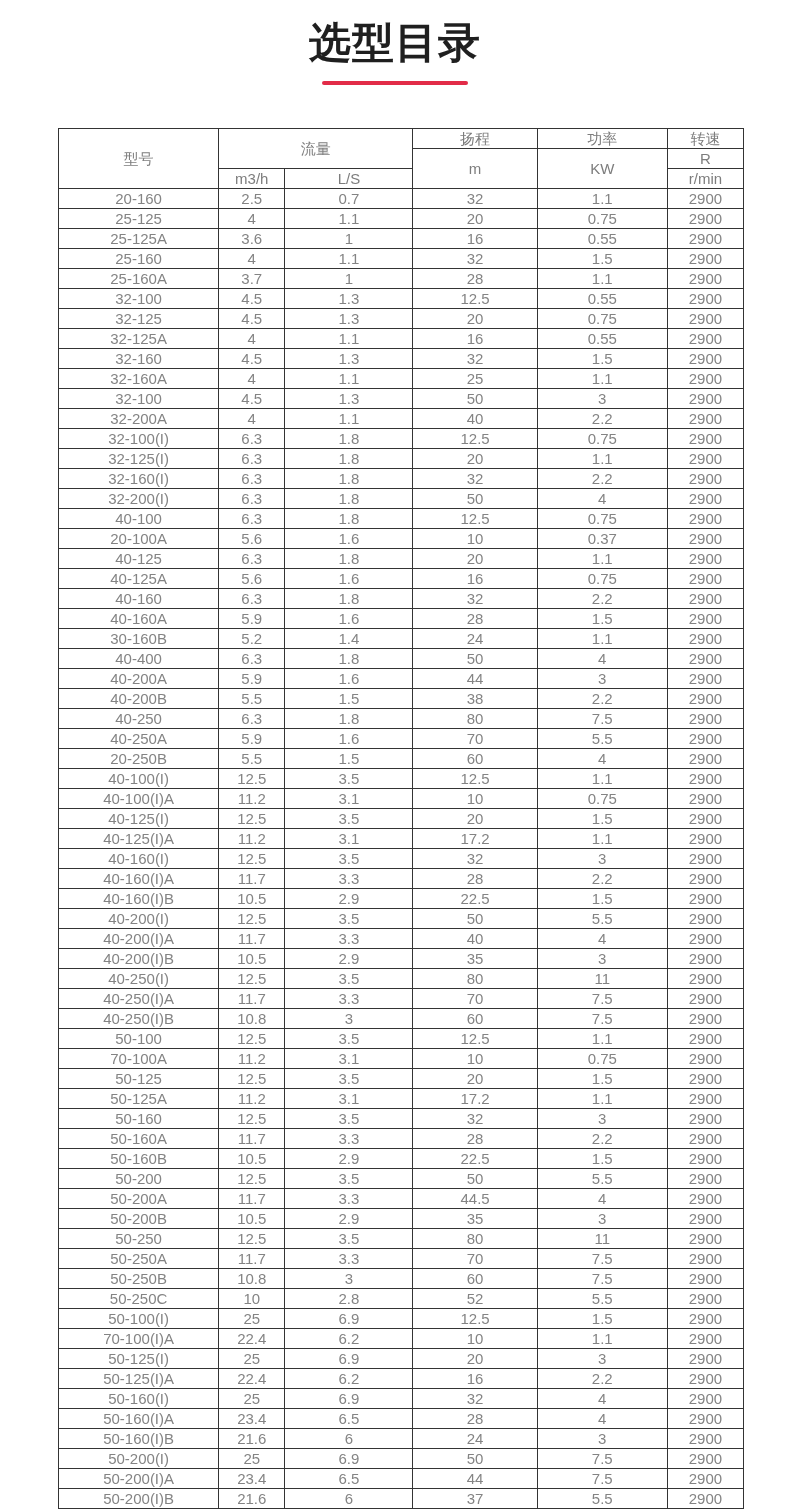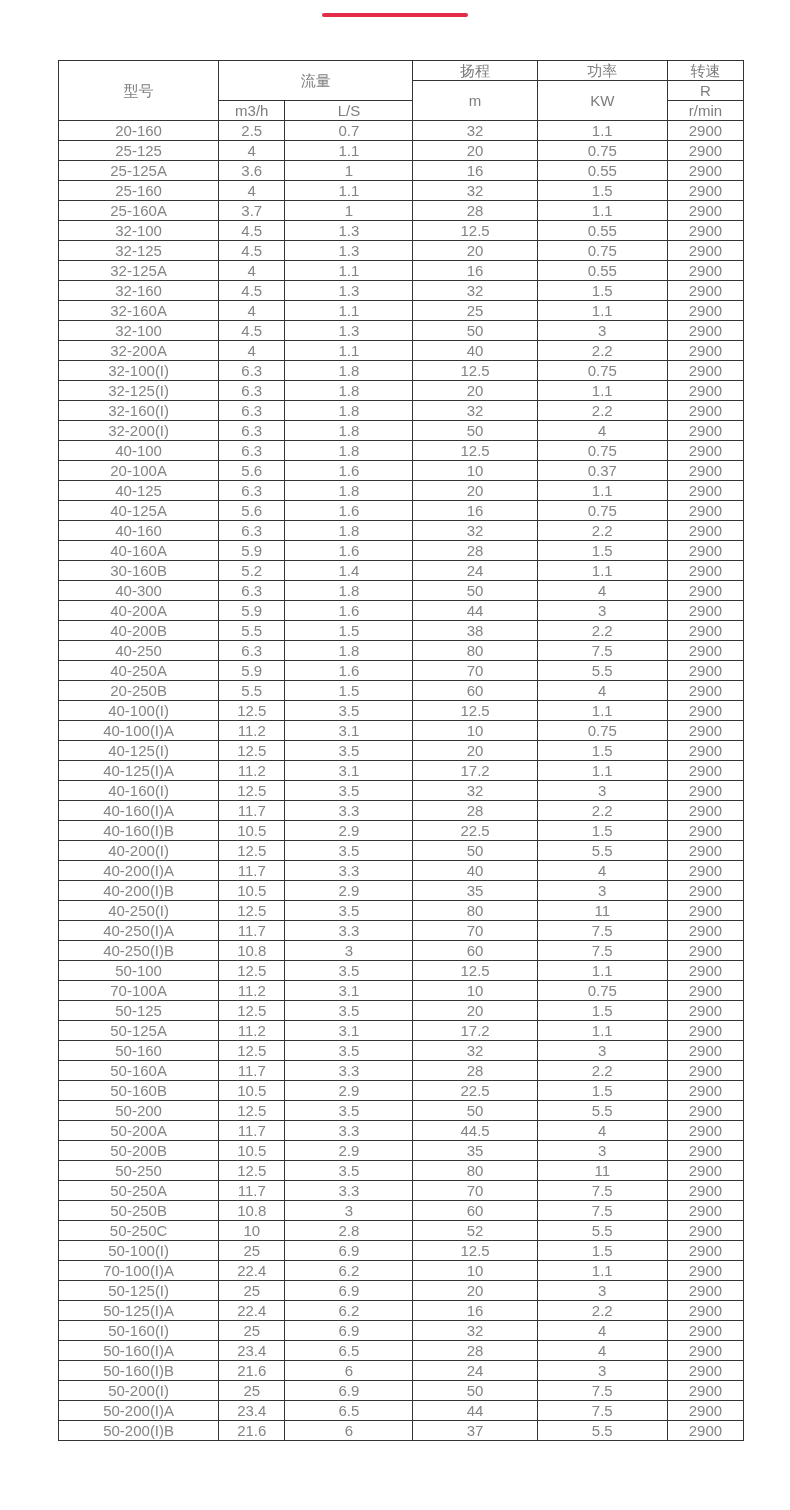--- a/index.html
+++ b/index.html
@@ -53,20 +53,21 @@
   }
   table.catalog thead th {
     color: #7d7d7d;
   }
 </style>
 </head>
 <body>
 
 <div class="page">
 
+  <h1 class="page-title">选型目录</h1>
 
   <div class="title-underline" style="background: rgb(226, 44, 72);"></div>
 
   <table class="catalog">
     <colgroup>
       <col style="width:160px">
       <col style="width:66px">
       <col style="width:128px">
       <col style="width:124px">
       <col style="width:130px">
@@ -270,21 +271,21 @@
         </tr>
         <tr>
           <td>30-160B</td>
           <td>5.2</td>
           <td>1.4</td>
           <td>24</td>
           <td>1.1</td>
           <td>2900</td>
         </tr>
         <tr>
-          <td>40-300</td>
+          <td>40-400</td>
           <td>6.3</td>
           <td>1.8</td>
           <td>50</td>
           <td>4</td>
           <td>2900</td>
         </tr>
         <tr>
           <td>40-200A</td>
           <td>5.9</td>
           <td>1.6</td>

